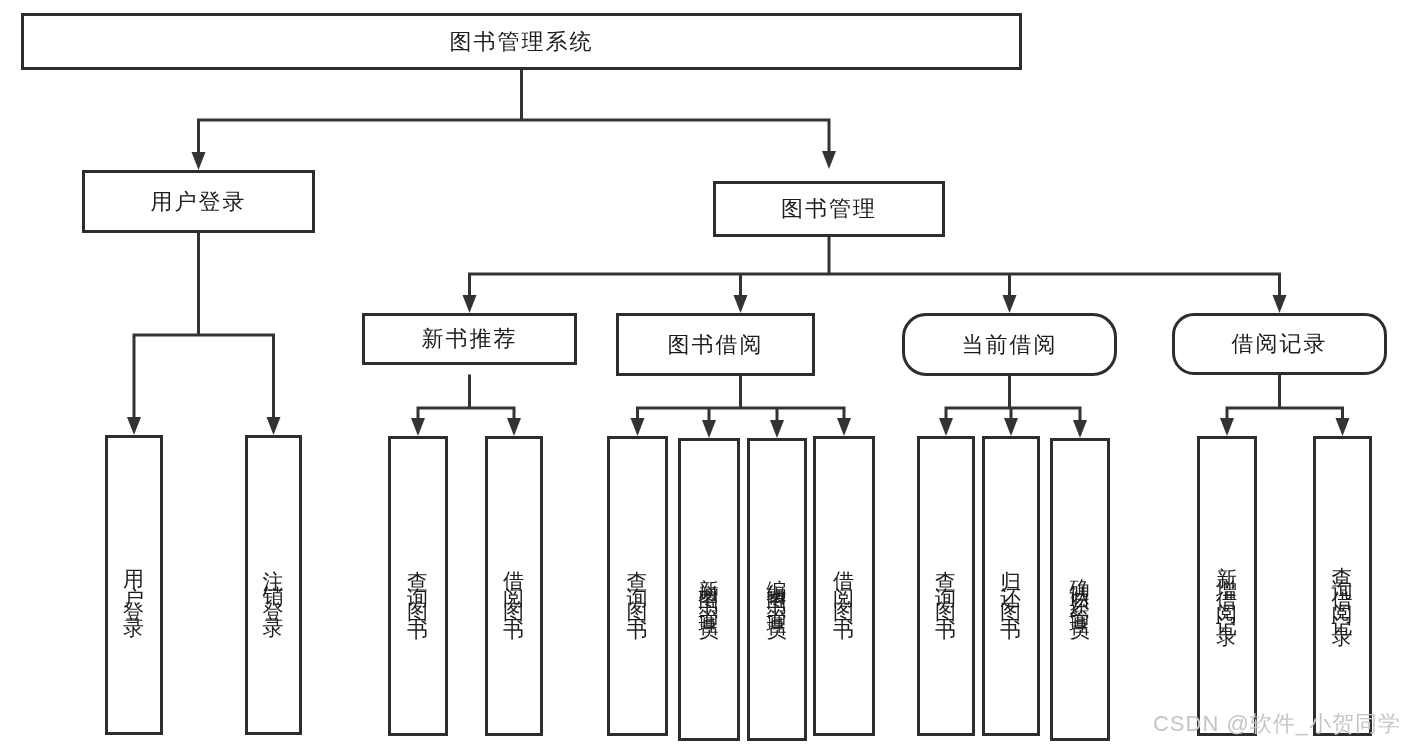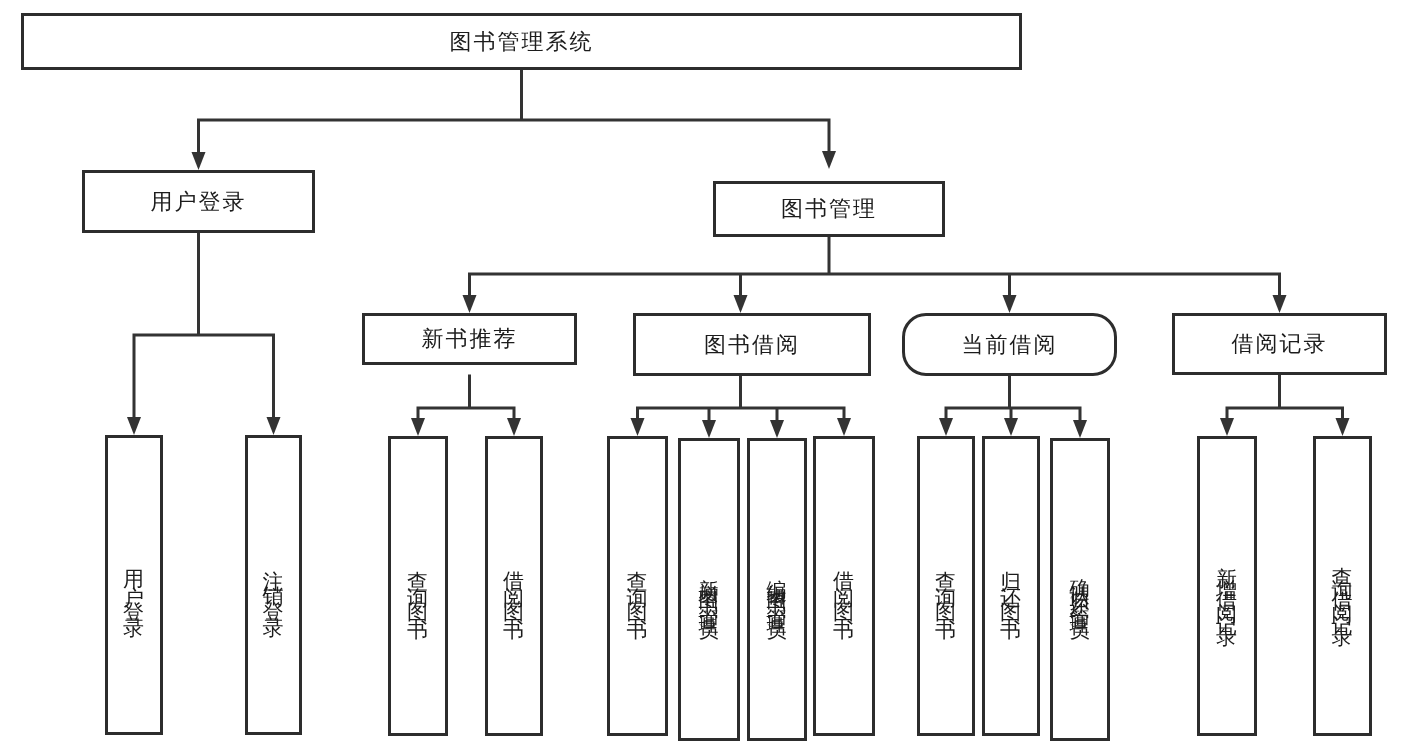--- a/index.html
+++ b/index.html
@@ -85,27 +85,27 @@
       </div>
       <div class="node h" style="left: 82px; top: 170px; width: 233px; height: 63px; border-color: rgb(45, 45, 45);">
         <span class="label">用户登录</span>
       </div>
       <div class="node h" style="left: 713px; top: 169px; width: 232px; height: 56px; border-color: rgb(45, 45, 45); margin-top: 12px;">
         <span class="label">图书管理</span>
       </div>
       <div class="node h" style="left: 362px; top: 313px; width: 215px; height: 52px; border-color: rgb(45, 45, 45);">
         <span class="label">新书推荐</span>
       </div>
-      <div class="node h" style="left: 633px; top: 313px; width: 238px; height: 63px; border-color: rgb(45, 45, 45); font-family: Liberation Serif, serif;">
+      <div class="node h" style="left: 616px; top: 313px; width: 199px; height: 63px; border-color: rgb(45, 45, 45); font-family: Liberation Serif, serif;">
         <span class="label">图书借阅</span>
       </div>
       <div class="node h" style="left: 902px; top: 313px; width: 215px; height: 63px; border-color: rgb(45, 45, 45); border-radius: 24px;">
         <span class="label">当前借阅</span>
       </div>
-      <div class="node h" style="left: 1172px; top: 313px; width: 215px; height: 62px; border-color: rgb(45, 45, 45);">
+      <div class="node h" style="left: 1172px; top: 313px; width: 215px; height: 62px; border-color: rgb(45, 45, 45); border-radius: 22px;">
         <span class="label">借阅记录</span>
       </div>
       <div class="node v" style="left: 105px; top: 435px; width: 58px; height: 300px; border-color: rgb(45, 45, 45);">
         <span class="label ls-wide">用户登录</span>
       </div>
       <div class="node v" style="left: 245px; top: 435px; width: 57px; height: 300px; border-color: rgb(45, 45, 45);">
         <span class="label ls-wide">注销登录</span>
       </div>
       <div class="node v" style="left: 388px; top: 436px; width: 60px; height: 300px; border-color: rgb(45, 45, 45);">
         <span class="label ls-wide">查询图书</span>
@@ -134,13 +134,14 @@
       <div class="node v" style="left: 1050px; top: 438px; width: 60px; height: 303px; border-color: rgb(45, 45, 45);">
         <span class="label ls-tight">确认归还（管理员）</span>
       </div>
       <div class="node v" style="left: 1197px; top: 436px; width: 60px; height: 300px; border-color: rgb(45, 45, 45);">
         <span class="label ls-mid">新增借阅记录</span>
       </div>
       <div class="node v" style="left: 1313px; top: 436px; width: 59px; height: 300px; border-color: rgb(45, 45, 45);">
         <span class="label ls-mid">查询借阅记录</span>
       </div>
     </div>
+  <div id="watermark" style="color: rgb(199, 196, 196);">CSDN @软件_小贺同学</div>
 </div>
 
 </body></html>

